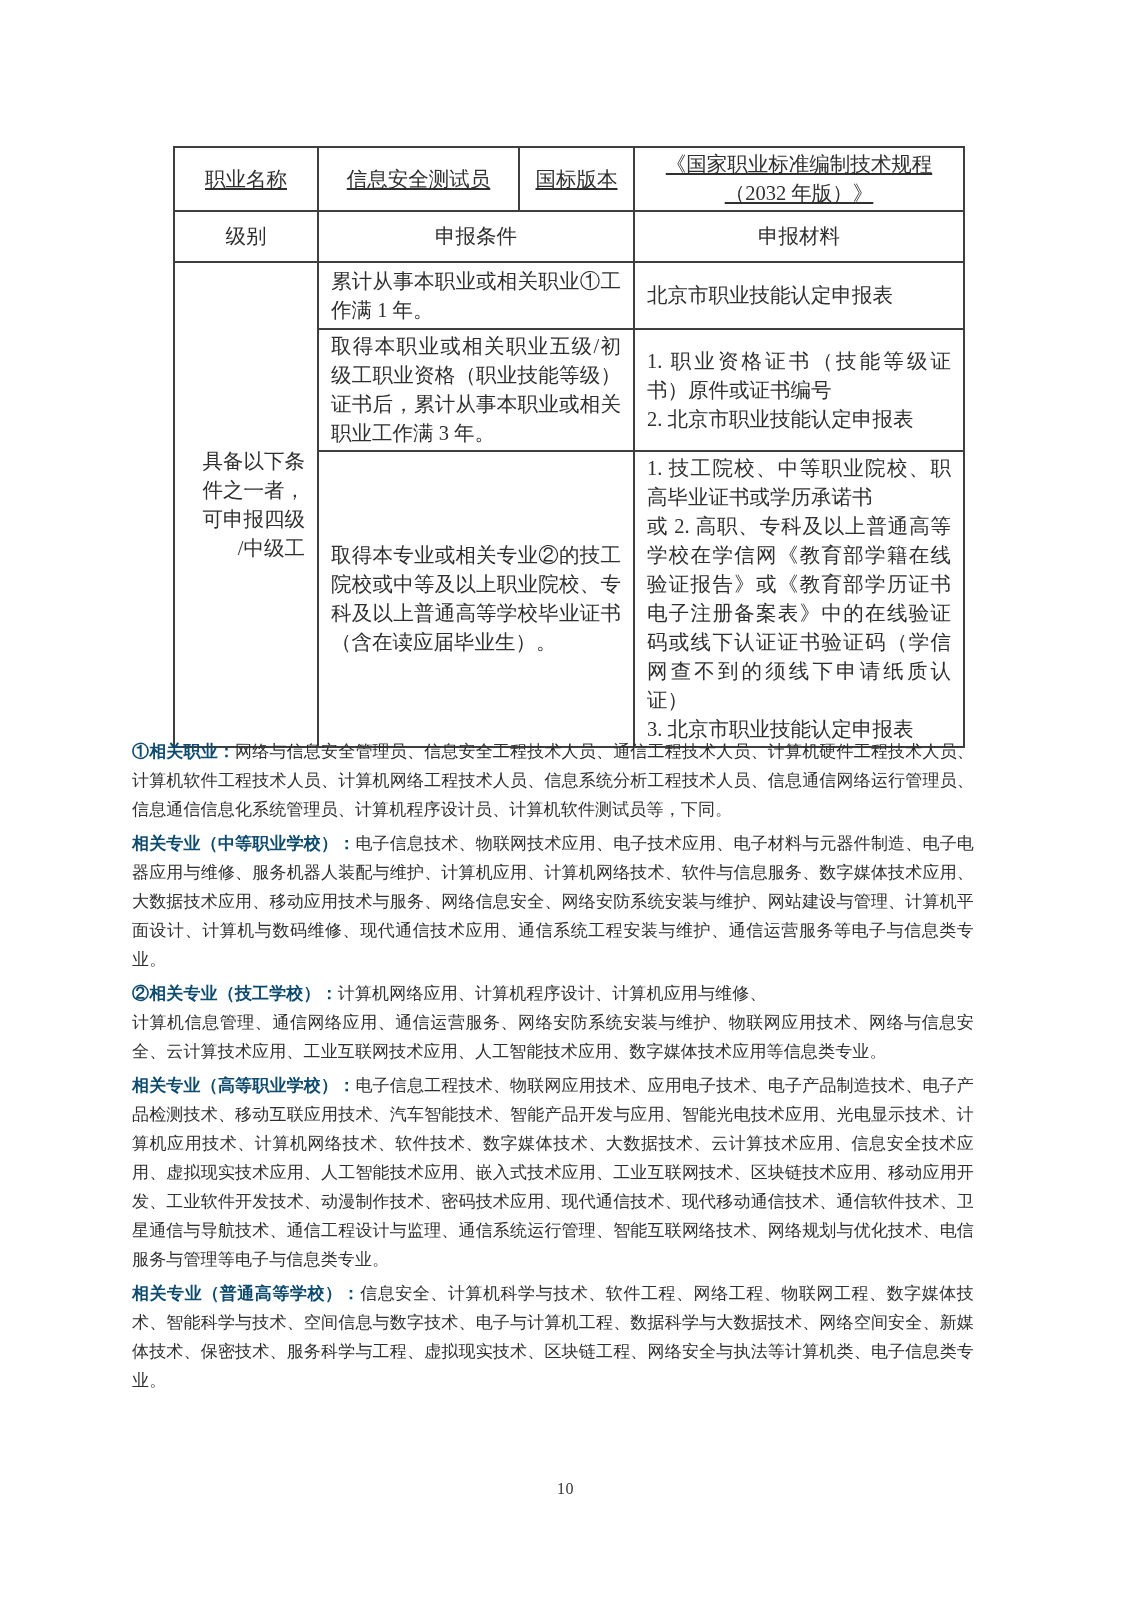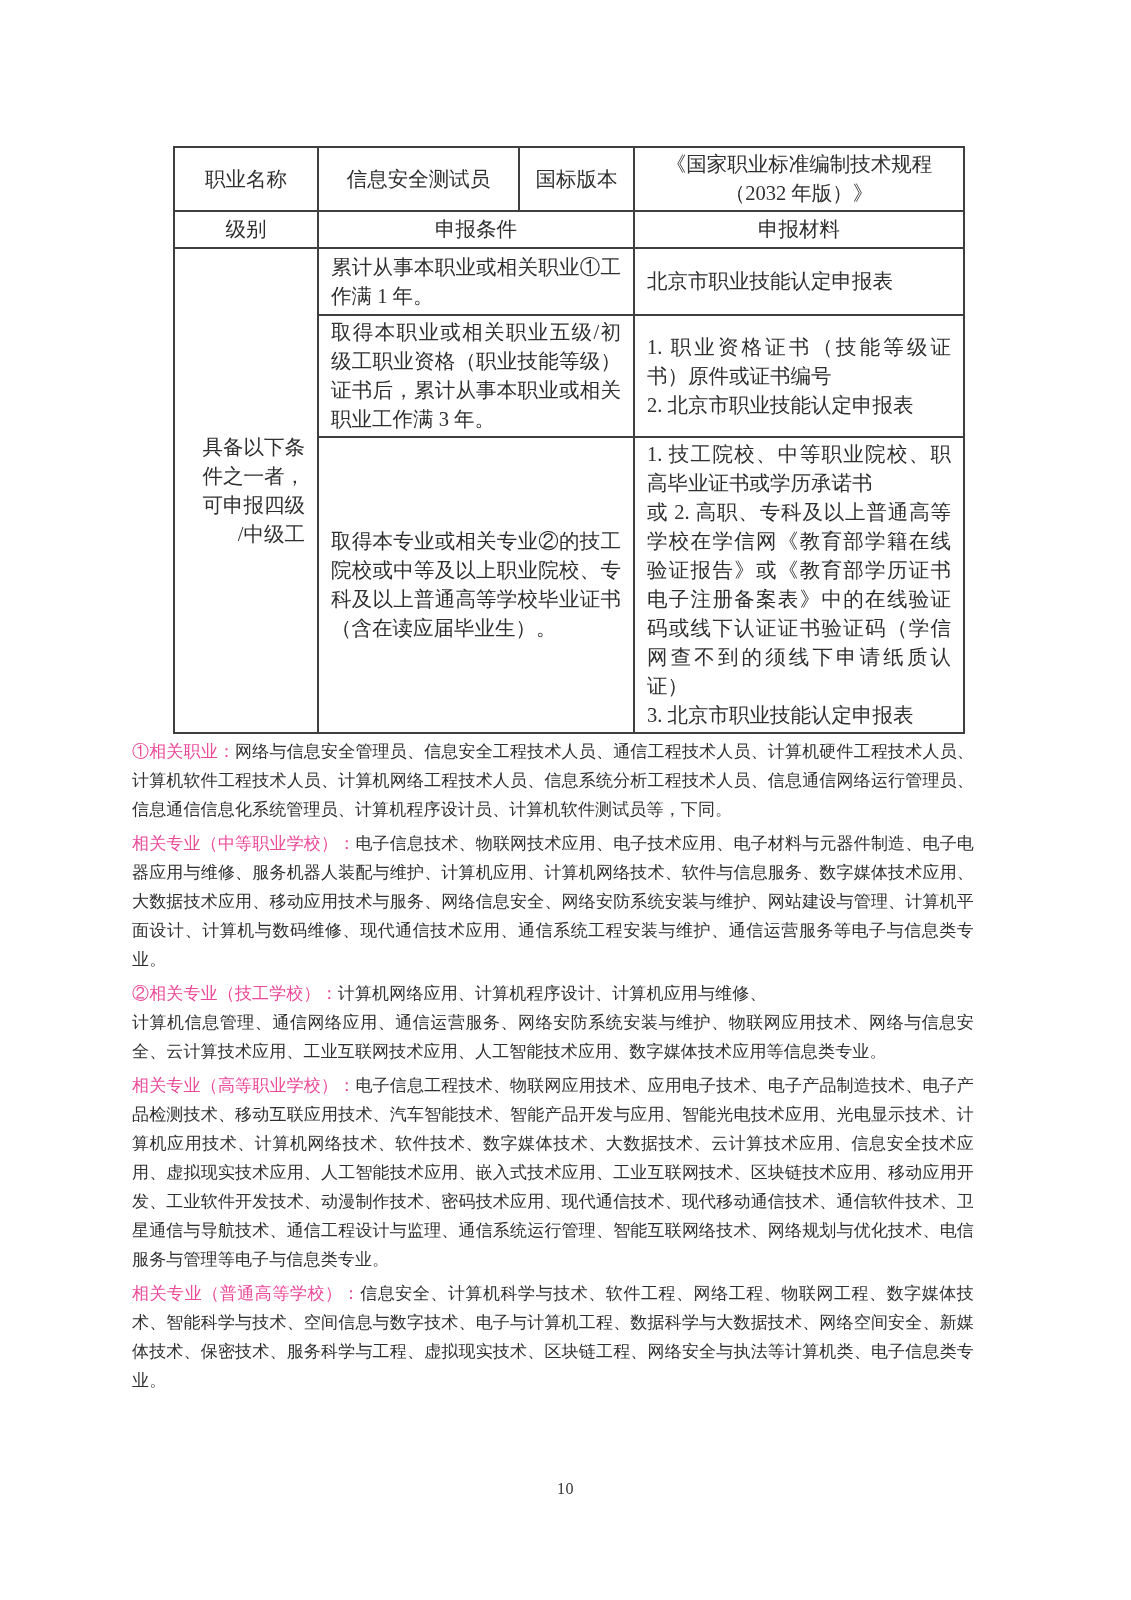--- a/index.html
+++ b/index.html
@@ -27,22 +27,22 @@
     color: #2f2f2f;
   }
   table.doc-table td {
     border: 2px solid #3f3f3f;
     vertical-align: middle;
     line-height: 29px;
     padding: 2px 12px;
     box-sizing: border-box;
     overflow: hidden;
   }
-  .r1 { height: 61px; }
-  .r2 { height: 37px; }
+  .r1 { height: 61px; text-decoration: underline; }
+  .r2 { height: 51px; }
   .r3 { height: 67px; }
   .r4 { height: 118px; padding-left: 48px; }
   .r5 { height: 295px; }
   td.center { text-align: center; }
   td.preline { white-space: pre-line; }
   td.cond { text-align: justify; padding: 4px 14px; }
   td.mats { text-align: justify; padding: 4px 12px; white-space: pre-line; }
   td.level-cell {
     text-align: right;
     line-height: 36px;
@@ -55,21 +55,21 @@
     position: absolute;
     left: 132px; top: 737px;
     width: 842px;
     font-size: 17px;
     letter-spacing: 0.15px;
     line-height: 29px;
     text-align: justify;
     color: #303030;
   }
   .note { margin: 0 0 5px 0; }
-  .note-label { font-weight: normal; color: #ec4899; }
+  .note-label { font-weight: bold; color: #0c4a6e; }
   .note-text { white-space: pre-line; }
 
   
   .page-footer {
     position: absolute;
     left: 0; top: 1480px;
     width: 1131px;
     text-align: center;
     font-size: 16px;
     color: #333333;

